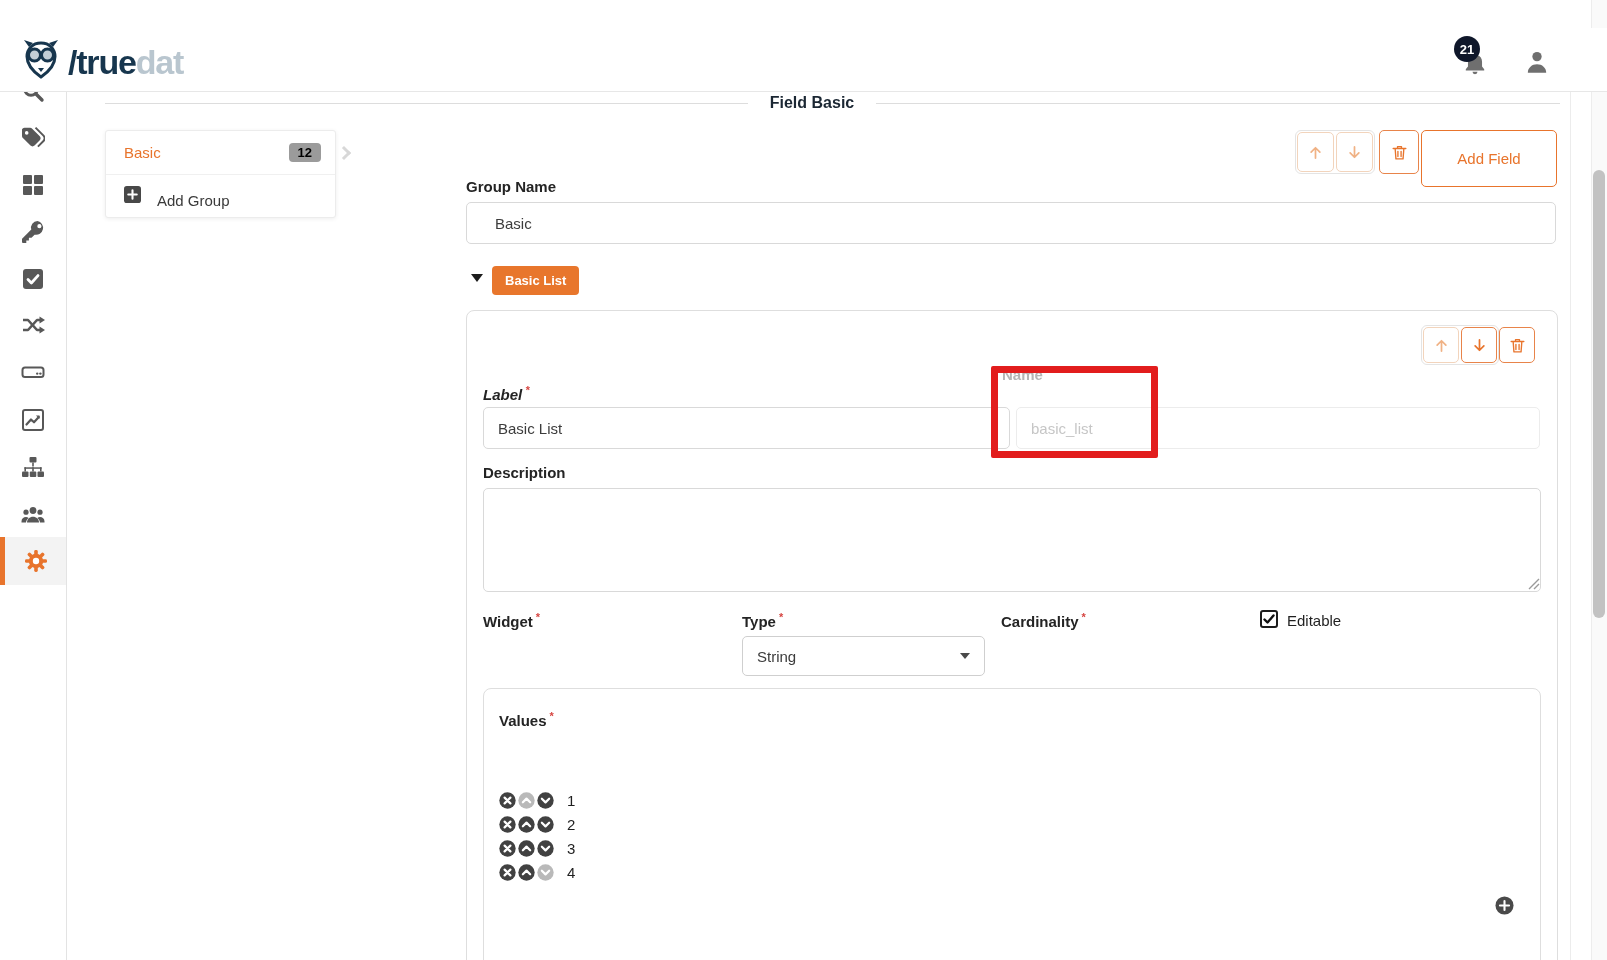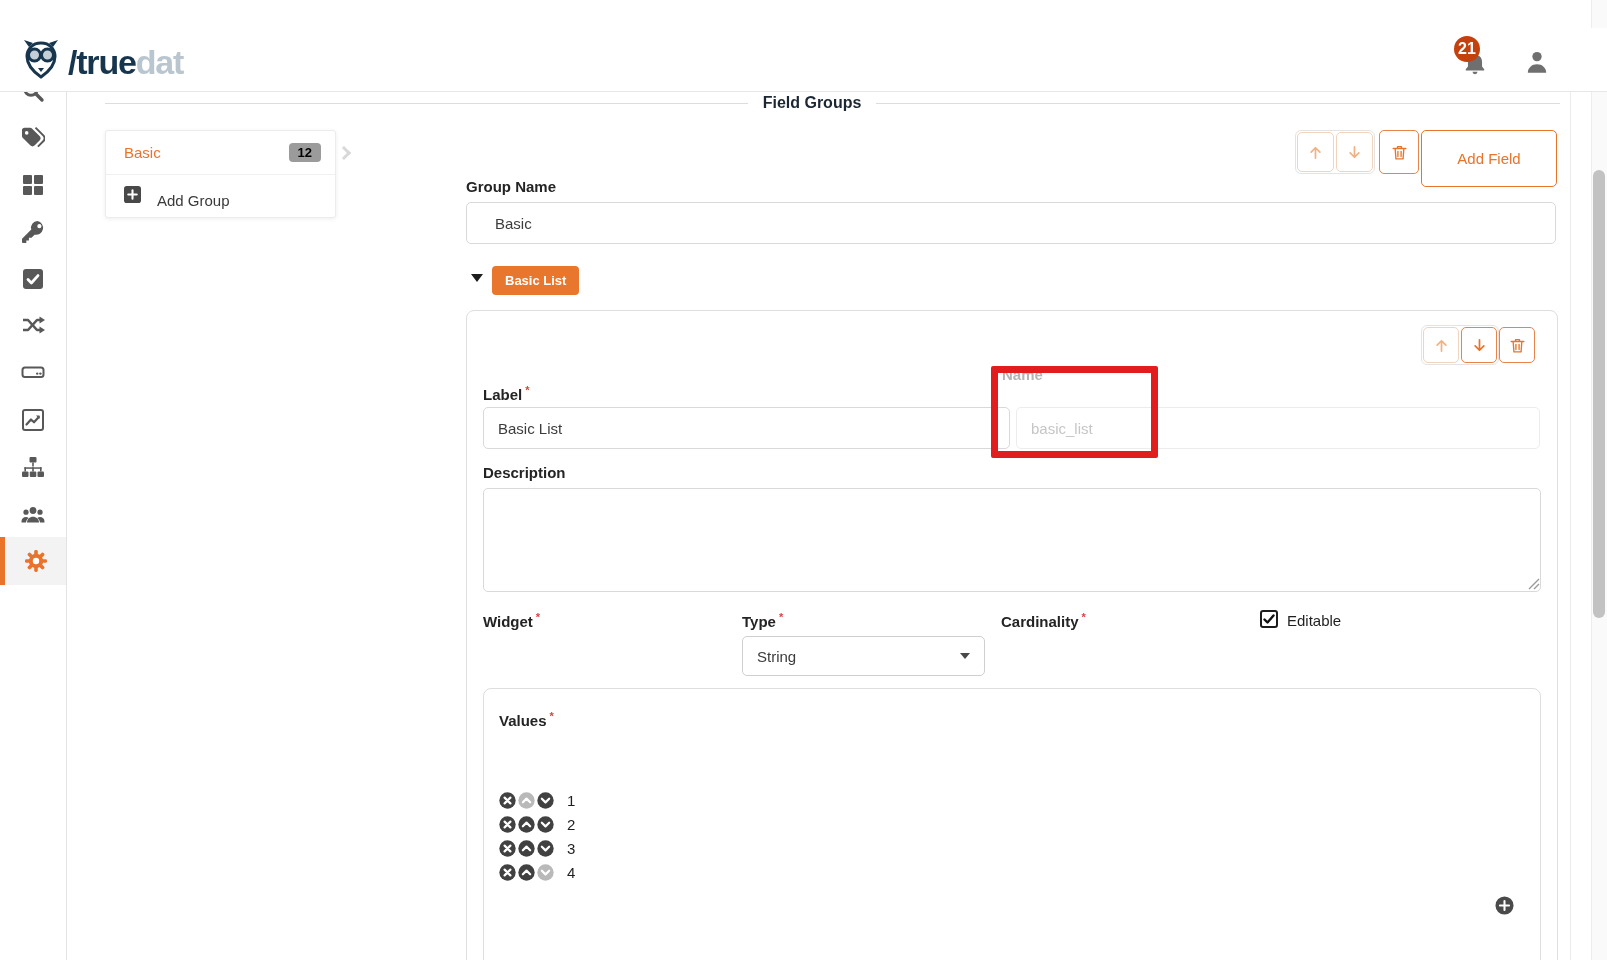--- a/index.html
+++ b/index.html
@@ -11,21 +11,21 @@
   .header { position:absolute; left:0; top:0; width:1607px; height:64px; background:#fff;
             border-bottom:1px solid #e7e7e7; z-index:20;margin-top:28px; }
   .logo { position:absolute; left:18px; top:9px; display:flex; align-items:center; }
   .logo svg { width:46px; height:46px; }
   .brand { font-size:34px; font-weight:bold; letter-spacing:-1.2px; margin-left:4px; }
   .brand .dark { color:#17364e; }
   .brand .light { color:#b9c6cf; }
   .bell { position:absolute; left:1462px; top:22px; width:28px; height:28px; cursor:pointer; }
   .bell svg { width:26px; height:26px; fill:#6f6f6f; }
   .notif-badge { position:absolute; left:1454px; top:8px; width:26px; height:26px; border-radius:50%;
-                 background:#c2410c; color:#fff; font-size:16px; font-weight:bold;
+                 background:#0f172a; color:#fff; font-size:13px; font-weight:bold;
                  display:flex; align-items:center; justify-content:center; z-index:21; }
   .user { position:absolute; left:1524px; top:20px; width:26px; height:28px; cursor:pointer; }
   .user svg { width:26px; height:28px; fill:#6f6f6f; }
 
   
   .sidebar { position:absolute; left:0; top:64px; width:67px; height:896px; background:#fff;
              border-right:1px solid #e3e3e3; z-index:15; }
   .side-item { position:absolute; left:0; width:66px; height:48px; display:flex;
                align-items:center; justify-content:center; cursor:pointer; }
   .side-item .side-icon { width:24px; height:24px; color:#585858; }
@@ -246,21 +246,21 @@
             <rect x="10.2" y="1" width="3.6" height="22" rx="1.4"></rect>
             <rect x="10.2" y="1" width="3.6" height="22" rx="1.4" transform="rotate(45 12 12)"></rect>
             <rect x="10.2" y="1" width="3.6" height="22" rx="1.4" transform="rotate(90 12 12)"></rect>
             <rect x="10.2" y="1" width="3.6" height="22" rx="1.4" transform="rotate(135 12 12)"></rect>
             <circle cx="12" cy="12" r="3.2" fill="#fff"></circle>
           </svg></span>
       </div>
     </div>
 
   <div class="sect-line" style="left:105px;width:643px;"></div>
-  <div class="sect-title">Field Groups</div>
+  <div class="sect-title">Field Basic</div>
   <div class="sect-line" style="left:876px;width:684px;"></div>
 
   <div class="gpanel">
     <div class="gp-row1">
       <span class="gp-name">Basic</span>
       <span class="gp-count">12</span>
       <span class="gp-chev"></span>
     </div>
     <div class="gp-row2">
       <span>
@@ -309,21 +309,21 @@
     <svg viewBox="0 0 24 24">
         <path d="M12 5v13M6.5 12.5L12 18l5.5-5.5" fill="none" stroke="currentColor" stroke-width="2.2" stroke-linecap="round" stroke-linejoin="round"></path>
       </svg>
   </div>
   <div class="sq-btn b-orange" style="left:1499px;top:327px;width:36px;height:36px;">
     <svg viewBox="0 0 24 24">
         <path d="M4 7h16M9.5 7V4.5h5V7M6.5 7l1 13h9l1-13M10 10.5v6.5M14 10.5v6.5" fill="none" stroke="currentColor" stroke-width="1.7" stroke-linecap="round" stroke-linejoin="round"></path>
       </svg>
   </div>
 
-  <div class="flabel req" style="left:483px;top:384px;">Label</div>
+  <div class="flabel req" style="left:483px;top:384px;font-style:italic;">Label</div>
   <input class="tinput" style="left: 483px; top: 407px; width: 527px;" value="Basic List">
 
   <div class="flabel dim req" style="left:1002px;top:364px;">Name</div>
   <input class="tinput" style="left: 1016px; top: 407px; width: 524px;" disabled="" placeholder="basic_list">
 
   <div class="annotation"></div>
 
   <div class="flabel" style="left:483px;top:464px;">Description</div>
   <textarea class="textarea" style=""></textarea>
   <div class="resize-grip">

